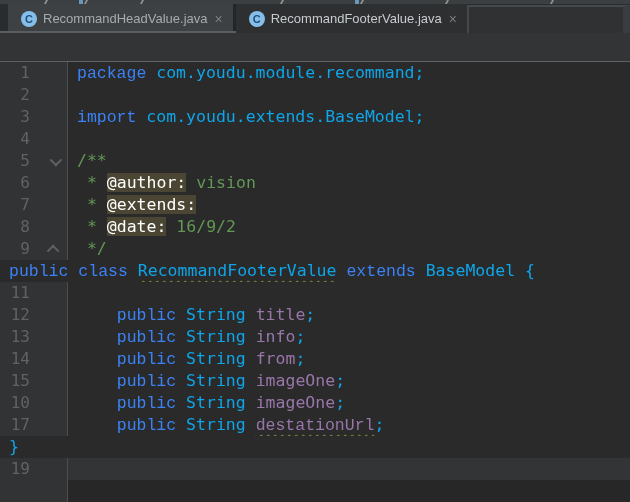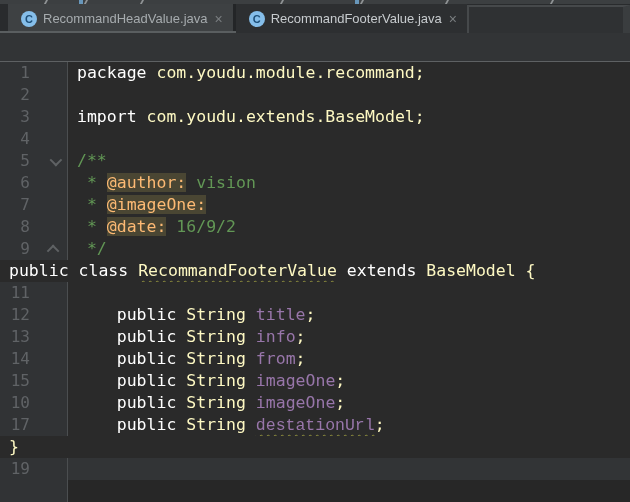--- a/index.html
+++ b/index.html
@@ -53,26 +53,26 @@
   .foldwrap{flex:1;display:flex;justify-content:flex-end;align-items:center;padding-right:8px;}
   .fold{width:7px;height:7px;border-right:2px solid #5F6264;border-bottom:2px solid #5F6264;}
   .fold.down{transform:rotate(45deg) translateY(-2px);}
   .fold.up{transform:rotate(-135deg) translateY(-2px);}
   .code{
     flex:1;padding-left:9px;white-space:pre;line-height:22px;color:#A9B7C6;
     overflow:hidden;
   }
   .line.current .code{background:#323436;}
   .line.filler .code{background:#272727;}
-  .s-kw{color:#ffffff;}
-  .s-pl{color:#fef9c3;}
+  .s-kw{color:#3b82f6;font-family:Liberation Mono, monospace;}
+  .s-pl{color:#0ea5e9;}
   .s-cm{color:#629755;}
-  .s-tag{color:#fdba74;background:#4A4633;}
+  .s-tag{color:#ffffff;background:#4A4633;}
   .s-field{color:#9876AA;text-align:right;}
-  .s-typo{color:#fef9c3;text-decoration:underline;text-decoration-style:wavy;
+  .s-typo{color:#0ea5e9;text-decoration:underline;text-decoration-style:wavy;
           text-decoration-color:#8F8F3D;text-decoration-thickness:1px;text-underline-offset:4px;}
   .s-fieldtypo{color:#9876AA;text-decoration:underline;text-decoration-style:wavy;
           text-decoration-color:#8F8F3D;text-decoration-thickness:1px;text-underline-offset:4px;font-family:Liberation Mono, monospace;}
 </style>
 </head>
 <body>
 
 <div class="screen">
 
   <div class="top-strip">
@@ -146,21 +146,21 @@
           <span class="gutter">
             <span class="num">6</span>
             <span class="foldwrap"></span>
           </span>
           <span class="code"><span class="s-cm"> * </span><span class="s-tag">@author:</span><span class="s-cm"> vision</span></span>
         </div><div class="line">
           <span class="gutter">
             <span class="num">7</span>
             <span class="foldwrap"></span>
           </span>
-          <span class="code"><span class="s-cm"> * </span><span class="s-tag">@imageOne:</span></span>
+          <span class="code"><span class="s-cm"> * </span><span class="s-tag">@extends:</span></span>
         </div><div class="line">
           <span class="gutter">
             <span class="num">8</span>
             <span class="foldwrap"></span>
           </span>
           <span class="code"><span class="s-cm"> * </span><span class="s-tag">@date:</span><span class="s-cm"> 16/9/2</span></span>
         </div><div class="line">
           <span class="gutter">
             <span class="num">9</span>
             <span class="foldwrap">

